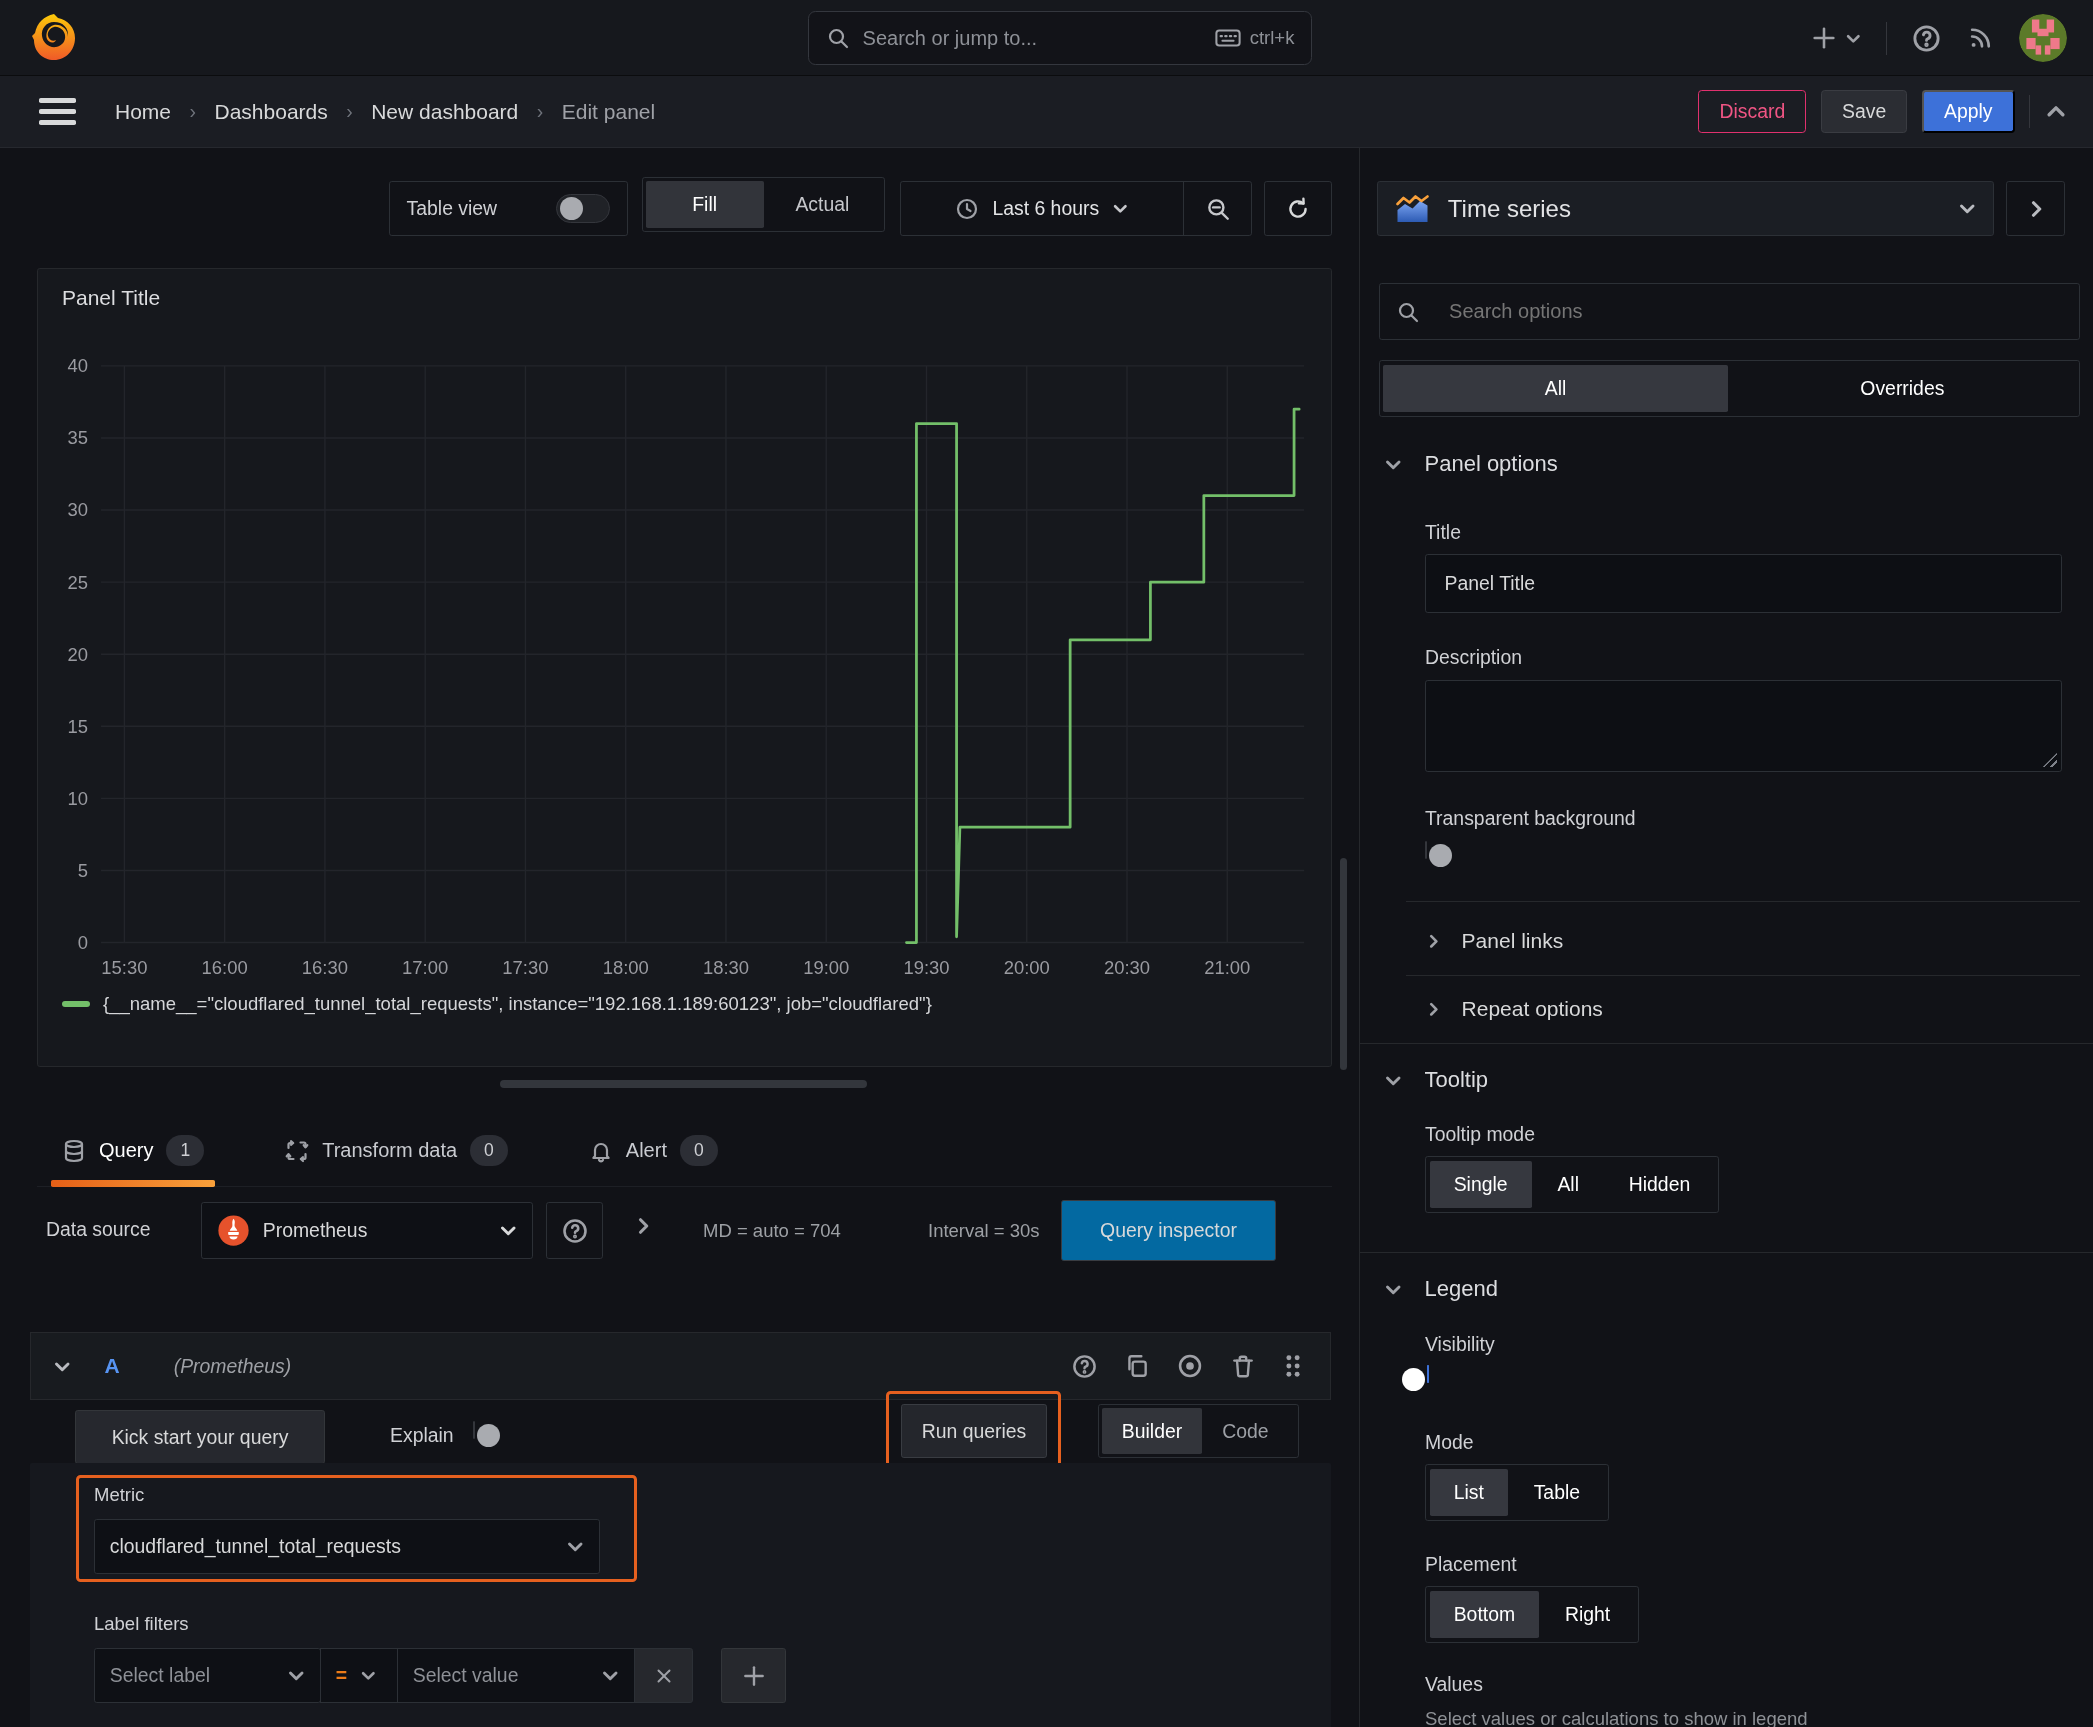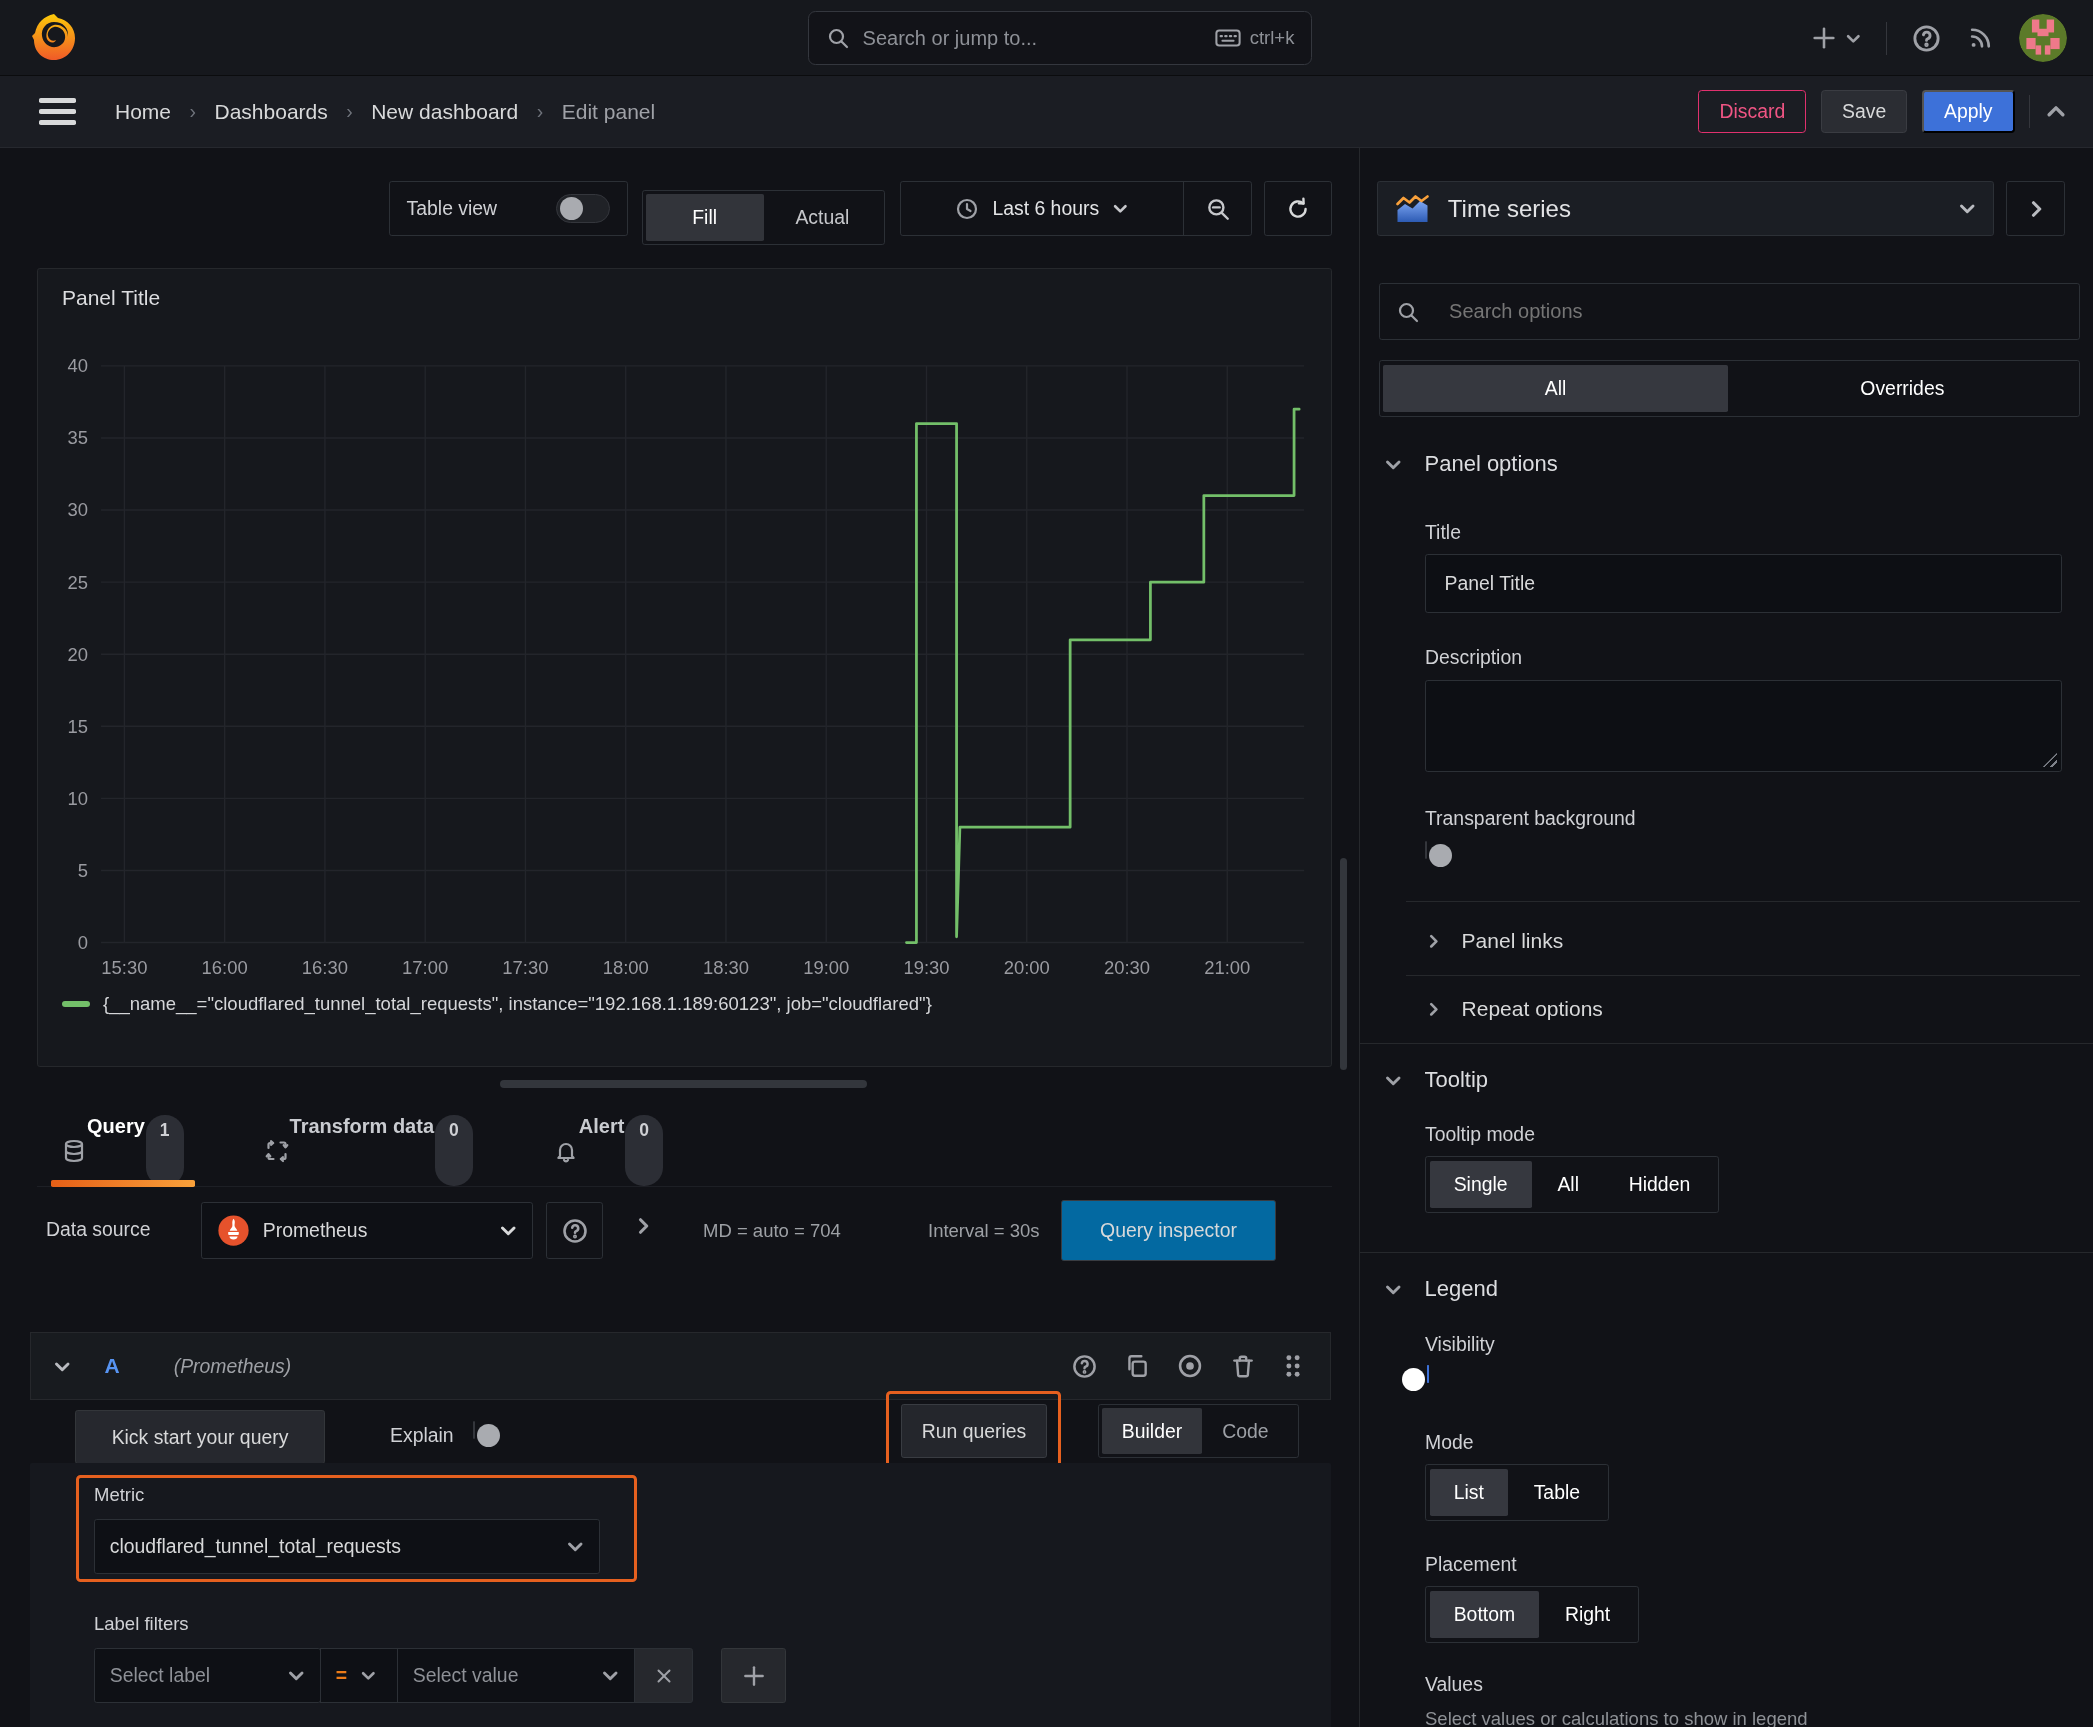--- a/index.html
+++ b/index.html
@@ -48,21 +48,21 @@
   .chart-panel { left:37px; top:268px; width:1295px; height:799px; background:#16181d; border:0.9px solid #26282c; border-radius:2.8px; }
   .panel-title { position:absolute; left:24px; top:16.6px; font-size:21px; color:#dcdde0; }
   .legend-row { position:absolute; left:24px; top:724px; display:flex; align-items:center; gap:13px; }
   .legend-dash { width:28px; height:6.5px; border-radius:3.7px; }
   .legend-text { font-size:18.5px; color:#d5d6d9; }
   .hscroll { left:500px; top:1080px; width:367px; height:8.3px; border-radius:4.6px; background:#33363c; }
   .vscroll { left:1340px; top:858px; width:6.5px; height:212px; border-radius:3.7px; background:#33363c; }
 
   
   .tabs-row { left:37px; top:1115px; width:1295px; height:72px; display:flex; align-items:center; gap:59px; padding-left:14px; border-bottom:0.9px solid #1d1f25; }
-  .tab { position:relative; display:flex; gap:1px; height:100%; padding:0 11px; font-size:20px; color:#c9cbd0; cursor:pointer;font-weight:bold; }
+  .tab { position:relative; display:flex; align-items:center; gap:13px; height:100%; padding:0 11px; font-size:20px; color:#c9cbd0; cursor:pointer; }
   .tab.active { color:#ffffff; }
   .tab .badge { background:#2c2e35; color:#cfd0d4; font-size:17.5px; border-radius:18.5px; padding:4.6px 14px; }
   .tab-underline { position:absolute; left:0; bottom:-0.9px; height:6.5px; width:100%; border-radius:1.8px;
     background:linear-gradient(90deg,#e55f17,#f9a13b); }
 
   
   .label-sm { font-size:18.5px; color:#d0d1d5; }
   .select { background:#0e1015; border:0.9px solid #2c3036; border-radius:2.8px; display:flex; align-items:center; padding:0 14.8px; gap:13px; cursor:pointer; }
   .select .val { font-size:19.4px; color:#d8d9da; white-space:nowrap; }
   .select .ph { color:#8e9197; }
@@ -203,21 +203,21 @@
     </div>
   </div>
 
   
   <div class="abs ctrl" style="left:389px;top:181px;width:239px;height:55px;justify-content:space-between;padding:0 16.6px">
     <span style="font-size:19.4px;color:#d0d1d5">Table view</span>
     <span class="toggle">
         <span class="knob"></span>
       </span>
   </div>
-  <div class="abs ctrl" style="left:642px;top:190px;width:243px;height:55px;padding:2.8px">
+  <div class="abs ctrl" style="left:642px;top:177px;width:243px;height:55px;padding:2.8px">
     <span class="seg sel" style="flex:1">Fill</span>
     <span class="seg" style="flex:1">Actual</span>
   </div>
   <div class="abs ctrl" style="left:900px;top:181px;width:352px;height:55px">
     <span class="seg" style="gap:13px;padding:0 18.5px;flex:1">
       <span class="icon">
         <svg class="gly" width="24" height="24" viewBox="0 0 24 24">
             <circle cx="12" cy="12" r="9"></circle>
             <polyline points="12,7 12,12 15.5,14"></polyline>
           </svg>

